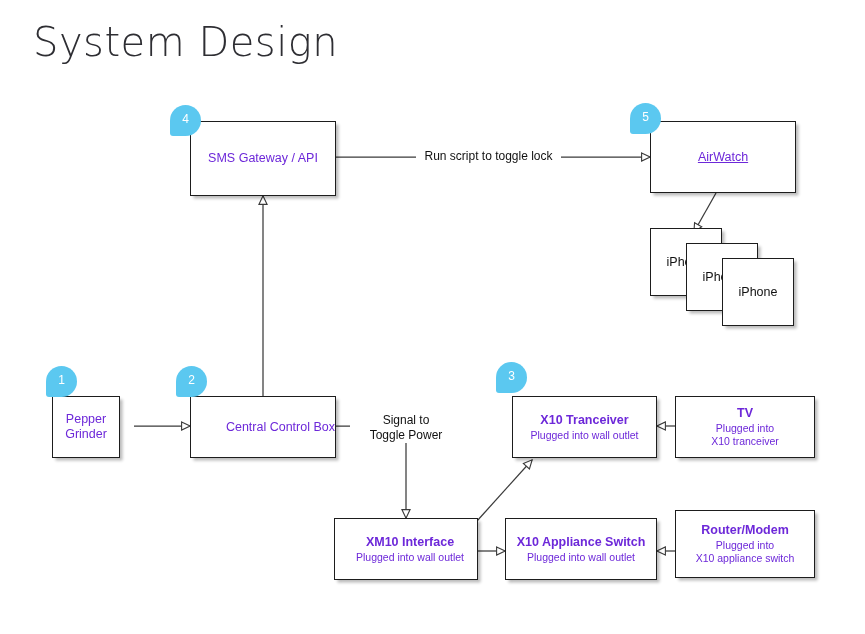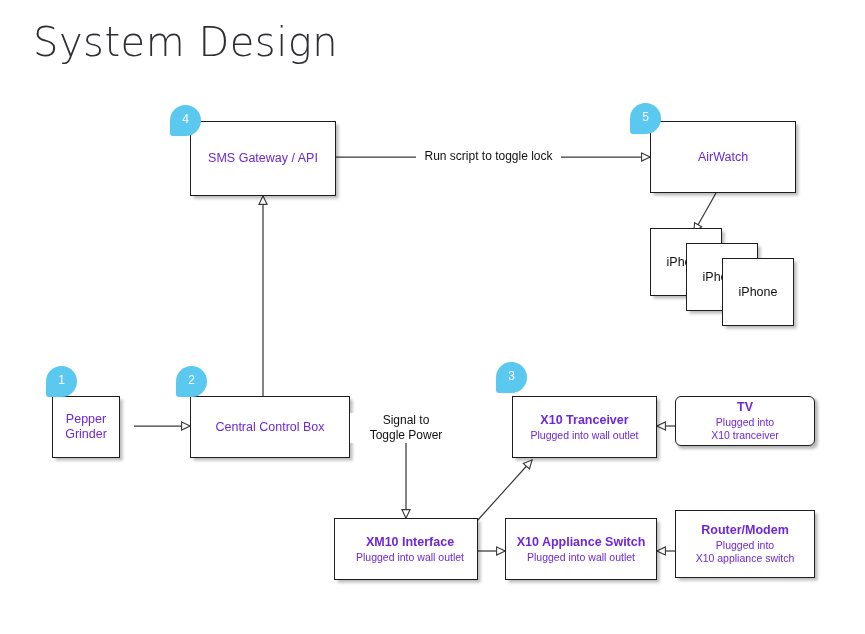--- a/index.html
+++ b/index.html
@@ -178,39 +178,39 @@
     <span>iPhone</span>
   </div>
   <div class="phone" style="left:722px; top:258px; width:72px; height:68px; z-index:5;">
     <span>iPhone</span>
   </div>
 
   <div class="node plain" style="left:190px; top:121px; width:146px; height:75px;">
     <div class="t">SMS Gateway / API</div>
   </div>
 
-  <div class="node plain" style="left:650px; top:121px; width:146px; height:72px;">
+  <div class="node plain" style="left:650px; top:121px; width:146px; height:72px;text-decoration:underline;">
     <div class="t">AirWatch</div>
   </div>
 
   <div class="node plain" style="left:52px; top:396px; width:68px; height:62px;">
     <div class="t">Pepper
 Grinder</div>
   </div>
 
-  <div class="node plain" style="left:190px; top:396px; width:160px; height:62px;">
+  <div class="node plain" style="left:190px; top:396px; width:146px; height:62px;align-items:flex-end;">
     <div class="t">Central Control Box</div>
   </div>
 
   <div class="node" style="left:512px; top:396px; width:145px; height:62px;">
     <div class="t">X10 Tranceiver</div>
     <div class="s">Plugged into wall outlet</div>
   </div>
 
-  <div class="node" style="left:675px; top:396px; width:140px; height:50px;border-radius:6px;">
+  <div class="node" style="left:675px; top:396px; width:140px; height:62px;">
     <div class="t">TV</div>
     <div class="s">Plugged into
 X10 tranceiver</div>
   </div>
 
   <div class="node" style="left:334px; top:518px; width:144px; height:62px;padding-left:8px;">
     <div class="t">XM10 Interface</div>
     <div class="s">Plugged into wall outlet</div>
   </div>
 

